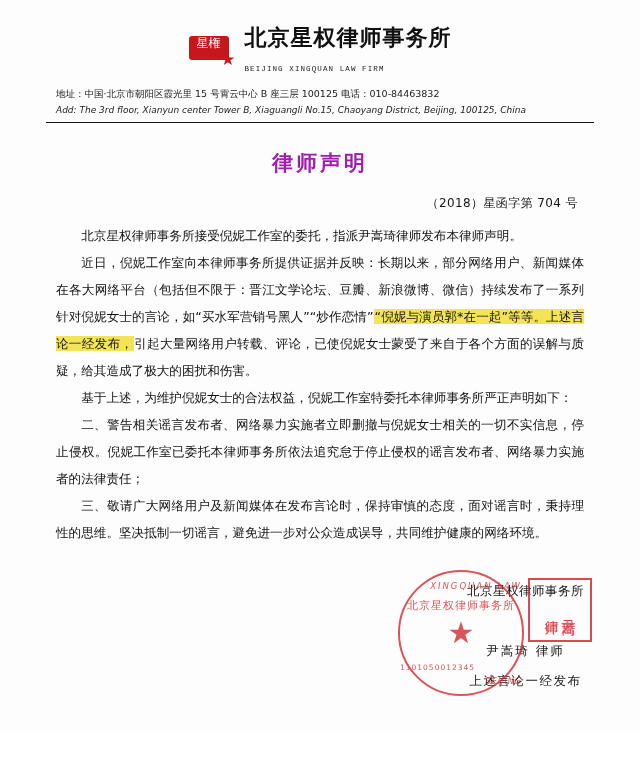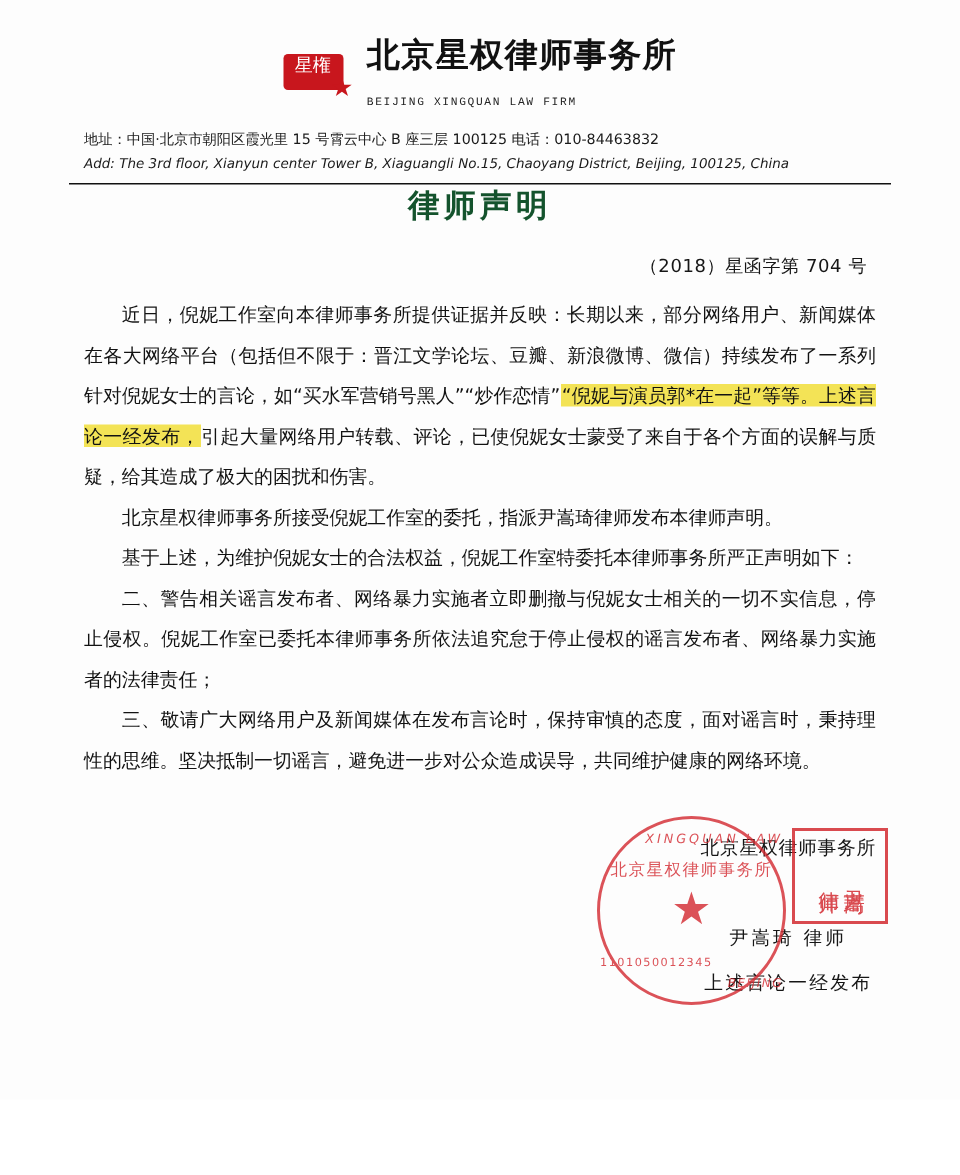--- a/index.html
+++ b/index.html
@@ -99,21 +99,22 @@
     margin: 4px 46px 0 46px;
     border-top: 1.3px solid #111;
   }
 
   
   .doc-title {
     text-align: center;
     font-size: 21px;
     font-weight: bold;
     letter-spacing: 3px;
-    color: #14532d;
+    margin-top: 26px;
+    color: #a21caf;
   }
   .doc-number {
     text-align: right;
     margin: 18px 62px 0 0;
     font-size: 12px;
     letter-spacing: 0.4px;
   }
 
   
   .body-text {
@@ -263,22 +264,22 @@
   <div class="address-block">
     <div class="addr-cn">地址：中国·北京市朝阳区霞光里 15 号霄云中心 B 座三层      100125    电话：010-84463832</div>
     <div class="addr-en">Add: The 3rd floor, Xianyun center Tower B, Xiaguangli No.15, Chaoyang District, Beijing, 100125, China</div>
   </div>
   <div class="rule"></div>
 
   <div class="doc-title">律师声明</div>
   <div class="doc-number">（2018）星函字第 704 号</div>
 
   <div class="body-text">
+    <p>北京星权律师事务所接受倪妮工作室的委托，指派尹嵩琦律师发布本律师声明。</p>
     <p><span>近日，倪妮工作室向本律师事务所提供证据并反映：长期以来，部分网络用户、新闻媒体在各大网络平台（包括但不限于：晋江文学论坛、豆瓣、新浪微博、微信）持续发布了一系列针对倪妮女士的言论，如“买水军营销号黑人”“炒作恋情”</span><span class="hl">“倪妮与演员郭*在一起”等等。上述言论一经发布，</span><span>引起大量网络用户转载、评论，已使倪妮女士蒙受了来自于各个方面的误解与质疑，给其造成了极大的困扰和伤害。</span></p>
-    <p>北京星权律师事务所接受倪妮工作室的委托，指派尹嵩琦律师发布本律师声明。</p>
     <p>基于上述，为维护倪妮女士的合法权益，倪妮工作室特委托本律师事务所严正声明如下：</p>
     <p>二、警告相关谣言发布者、网络暴力实施者立即删撤与倪妮女士相关的一切不实信息，停止侵权。倪妮工作室已委托本律师事务所依法追究怠于停止侵权的谣言发布者、网络暴力实施者的法律责任；</p>
     <p>三、敬请广大网络用户及新闻媒体在发布言论时，保持审慎的态度，面对谣言时，秉持理性的思维。坚决抵制一切谣言，避免进一步对公众造成误导，共同维护健康的网络环境。</p>
   </div>
 
   <div class="sign-area">
     <div class="sign-lines">
       <div class="firm-line">北京星权律师事务所</div>
       <div class="lawyer-line">尹嵩琦  律师</div>
       <div class="date-line">上述言论一经发布</div>

